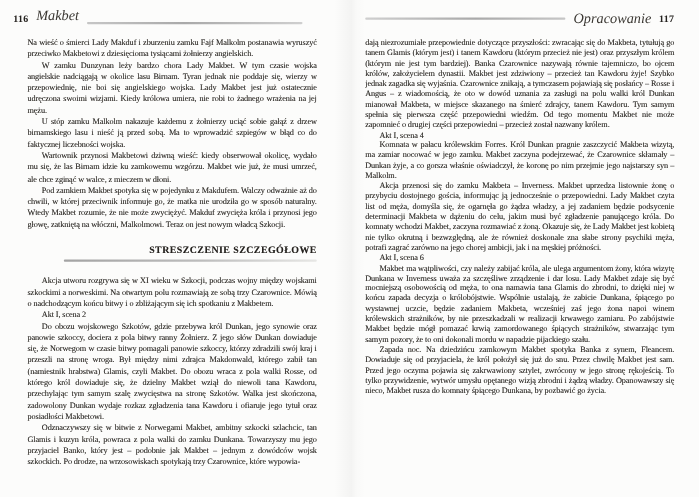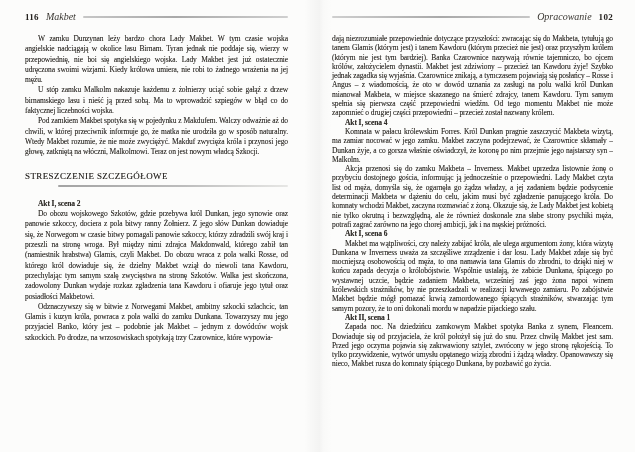--- a/index.html
+++ b/index.html
@@ -17,101 +17,103 @@
   .gutter{
     position:absolute;left:304px;top:0;width:28px;height:452px;
     background:linear-gradient(to right, rgba(0,0,0,0) 0%, rgba(0,0,0,0.035) 55%, rgba(0,0,0,0.012) 70%, rgba(0,0,0,0) 100%);
     pointer-events:none;
   }
   
   .pagehead{
     position:absolute;top:11px;height:11px;
     display:flex;align-items:center;gap:7px;
   }
-  .pagehead-left{left:25px;width:263px;}
+  .pagehead-left{left:12px;width:263px;align-items:flex-end;}
   .pagehead-right{left:14px;width:281px;align-items:center;}
   .pagenum{
     font-weight:bold;font-size:9px;letter-spacing:0.3px;color:#25221f;
     white-space:nowrap;
   }
   .runtitle{
-    font-style:italic;font-size:10px;color:#3a3732;white-space:nowrap;
+    font-style:italic;font-size:13px;color:#3a3732;white-space:nowrap;
   }
   .headrule{
     flex:1;height:2px;border-radius:1px;
     background:linear-gradient(to right,#c6c6c6,#a9a9a9 45%,#cfcfcf 100%);
   }
   .pagehead-right .headrule{
     background:linear-gradient(to right,#cfcfcf,#a9a9a9 55%,#c6c6c6 100%);
   }
   
   .textcol{
     position:absolute;top:34px;
     text-align:justify;
     text-shadow:0 0 0.4px rgba(47,44,40,0.45);
   }
   .textcol-left{left:25px;width:263px;font-size:7.5px;line-height:10.3px;letter-spacing:-0.1px;}
   .textcol-right{left:14px;width:281px;font-size:7.5px;line-height:9.3px;letter-spacing:-0.1px;}
   .para{margin:0;text-indent:13px;}
   .para.noindent{text-indent:0;}
-  .scene-heading{margin:0;text-indent:13px;font-weight:bold;}
+  .scene-heading{margin:0;text-indent:13px;font-weight:normal;}
   
   .secwrap{margin:13px 0 12px 0;}
   .secheading{
-    text-align:left;font-weight:normal;font-size:9px;letter-spacing:0.4px;
+    text-align:right;font-weight:bold;font-size:9px;letter-spacing:0.4px;
     color:#25221f;margin:0;text-indent:0;
   }
   .secrule{
     height:2px;margin-top:4px;margin-left:33px;border-radius:1px;
     background:linear-gradient(to right,#a3a3a3,#bdbdbd 55%,#e7e7e5 100%);
   }
 </style>
 </head>
 <body>
 
 <div class="spread">
 
   <div class="page page-left">
     <div class="pagehead pagehead-left">
       <span class="pagenum">116</span>
       <span class="runtitle">Makbet</span>
       <span class="headrule"></span>
     </div>
     <div class="textcol textcol-left">
       <div>
+          <p class="para noindent">Na wieść o śmierci Lady Makduf i zburzeniu zamku Fajf Malkolm postanawia wyruszyć przeciwko Makbetowi z dziesięcioma tysiącami żołnierzy angielskich.</p>
           <p class="para">W zamku Dunzynan leży bardzo chora Lady Makbet. W tym czasie wojska angielskie nadciągają w okolice lasu Birnam. Tyran jednak nie poddaje się, wierzy w przepowiednię, nie boi się angielskiego wojska. Lady Makbet jest już ostatecznie udręczona swoimi wizjami. Kiedy królowa umiera, nie robi to żadnego wrażenia na jej mężu.</p>
           <p class="para">U stóp zamku Malkolm nakazuje każdemu z żołnierzy uciąć sobie gałąź z drzew birnamskiego lasu i nieść ją przed sobą. Ma to wprowadzić szpiegów w błąd co do faktycznej liczebności wojska.</p>
+          <p class="para">Wartownik przynosi Makbetowi dziwną wieść: kiedy obserwował okolicę, wydało mu się, że las Birnam idzie ku zamkowemu wzgórzu. Makbet wie już, że musi umrzeć, ale chce zginąć w walce, z mieczem w dłoni.</p>
           <p class="para">Pod zamkiem Makbet spotyka się w pojedynku z Makdufem. Walczy odważnie aż do chwili, w której przeciwnik informuje go, że matka nie urodziła go w sposób naturalny. Wtedy Makbet rozumie, że nie może zwyciężyć. Makduf zwycięża króla i przynosi jego głowę, zatkniętą na włóczni, Malkolmowi. Teraz on jest nowym władcą Szkocji.</p>
         </div>
       <div class="secwrap">
         <p class="secheading">STRESZCZENIE SZCZEGÓŁOWE</p>
         <div class="secrule"></div>
       </div>
       <div>
+          <p class="para">Akcja utworu rozgrywa się w XI wieku w Szkocji, podczas wojny między wojskami szkockimi a norweskimi. Na otwartym polu rozmawiają ze sobą trzy Czarownice. Mówią o nadchodzącym końcu bitwy i o zbliżającym się ich spotkaniu z Makbetem.</p>
           <p class="scene-heading">Akt I, scena 2</p>
           <p class="para">Do obozu wojskowego Szkotów, gdzie przebywa król Dunkan, jego synowie oraz panowie szkoccy, dociera z pola bitwy ranny Żołnierz. Z jego słów Dunkan dowiaduje się, że Norwegom w czasie bitwy pomagali panowie szkoccy, którzy zdradzili swój kraj i przeszli na stronę wroga. Był między nimi zdrajca Makdonwald, którego zabił tan (namiestnik hrabstwa) Glamis, czyli Makbet. Do obozu wraca z pola walki Rosse, od którego król dowiaduje się, że dzielny Makbet wziął do niewoli tana Kawdoru, przechylając tym samym szalę zwycięstwa na stronę Szkotów. Walka jest skończona, zadowolony Dunkan wydaje rozkaz zgładzenia tana Kawdoru i ofiaruje jego tytuł oraz posiadłości Makbetowi.</p>
           <p class="para">Odznaczywszy się w bitwie z Norwegami Makbet, ambitny szkocki szlachcic, tan Glamis i kuzyn króla, powraca z pola walki do zamku Dunkana. Towarzyszy mu jego przyjaciel Banko, który jest – podobnie jak Makbet – jednym z dowódców wojsk szkockich. Po drodze, na wrzosowiskach spotykają trzy Czarownice, które wypowia-</p>
         </div>
     </div>
   </div>
 
   <div class="page page-right">
     <div class="pagehead pagehead-right">
       <span class="headrule"></span>
       <span class="runtitle">Opracowanie</span>
-      <span class="pagenum">102</span>
+      <span class="pagenum">117</span>
     </div>
     <div class="textcol textcol-right">
       <div>
           <p class="para noindent">dają niezrozumiałe przepowiednie dotyczące przyszłości: zwracając się do Makbeta, tytułują go tanem Glamis (którym jest) i tanem Kawdoru (którym przecież nie jest) oraz przyszłym królem (którym nie jest tym bardziej). Banka Czarownice nazywają równie tajemniczo, bo ojcem królów, założycielem dynastii. Makbet jest zdziwiony – przecież tan Kawdoru żyje! Szybko jednak zagadka się wyjaśnia. Czarownice znikają, a tymczasem pojawiają się posłańcy – Rosse i Angus – z wiadomością, że oto w dowód uznania za zasługi na polu walki król Dunkan mianował Makbeta, w miejsce skazanego na śmierć zdrajcy, tanem Kawdoru. Tym samym spełnia się pierwsza część przepowiedni wiedźm. Od tego momentu Makbet nie może zapomnieć o drugiej części przepowiedni – przecież został nazwany królem.</p>
           <p class="scene-heading">Akt I, scena 4</p>
           <p class="para">Komnata w pałacu królewskim Forres. Król Dunkan pragnie zaszczycić Makbeta wizytą, ma zamiar nocować w jego zamku. Makbet zaczyna podejrzewać, że Czarownice skłamały – Dunkan żyje, a co gorsza właśnie oświadczył, że koronę po nim przejmie jego najstarszy syn – Malkolm.</p>
           <p class="para">Akcja przenosi się do zamku Makbeta – Inverness. Makbet uprzedza listownie żonę o przybyciu dostojnego gościa, informując ją jednocześnie o przepowiedni. Lady Makbet czyta list od męża, domyśla się, że ogarnęła go żądza władzy, a jej zadaniem będzie podsycenie determinacji Makbeta w dążeniu do celu, jakim musi być zgładzenie panującego króla. Do komnaty wchodzi Makbet, zaczyna rozmawiać z żoną. Okazuje się, że Lady Makbet jest kobietą nie tylko okrutną i bezwzględną, ale że również doskonale zna słabe strony psychiki męża, potrafi zagrać zarówno na jego chorej ambicji, jak i na męskiej próżności.</p>
           <p class="scene-heading">Akt I, scena 6</p>
           <p class="para">Makbet ma wątpliwości, czy należy zabijać króla, ale ulega argumentom żony, która wizytę Dunkana w Inverness uważa za szczęśliwe zrządzenie i dar losu. Lady Makbet zdaje się być mocniejszą osobowością od męża, to ona namawia tana Glamis do zbrodni, to dzięki niej w końcu zapada decyzja o królobójstwie. Wspólnie ustalają, że zabicie Dunkana, śpiącego po wystawnej uczcie, będzie zadaniem Makbeta, wcześniej zaś jego żona napoi winem królewskich strażników, by nie przeszkadzali w realizacji krwawego zamiaru. Po zabójstwie Makbet będzie mógł pomazać krwią zamordowanego śpiących strażników, stwarzając tym samym pozory, że to oni dokonali mordu w napadzie pijackiego szału.</p>
-          <p class="scene-heading">Akt II, scena 1</p>
           <p class="para">Zapada noc. Na dziedzińcu zamkowym Makbet spotyka Banka z synem, Fleancem. Dowiaduje się od przyjaciela, że król położył się już do snu. Przez chwilę Makbet jest sam. Przed jego oczyma pojawia się zakrwawiony sztylet, zwrócony w jego stronę rękojeścią. To tylko przywidzenie, wytwór umysłu opętanego wizją zbrodni i żądzą władzy. Opanowawszy się nieco, Makbet rusza do komnaty śpiącego Dunkana, by pozbawić go życia.</p>
         </div>
     </div>
   </div>
 
   <div class="gutter"></div>
 </div>
 
 </body></html>

